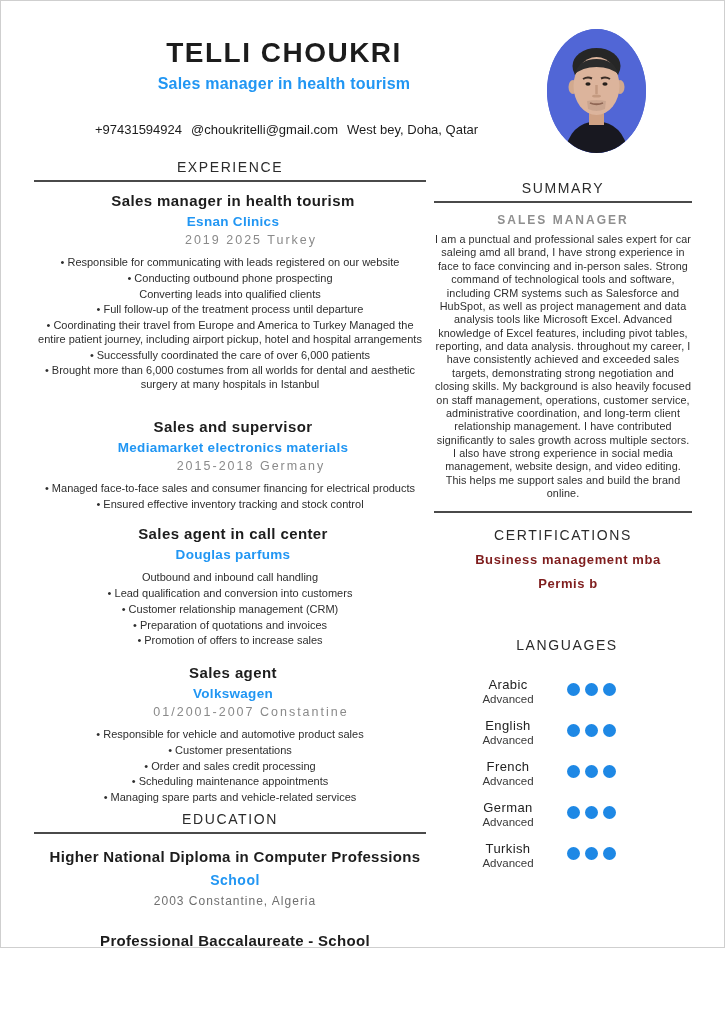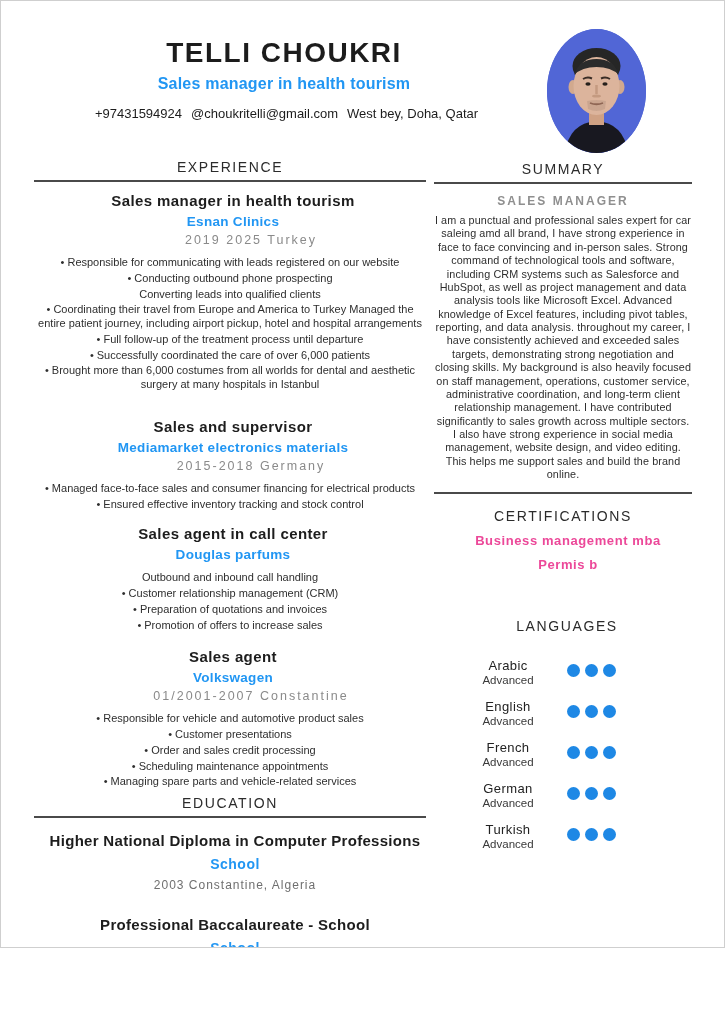--- a/index.html
+++ b/index.html
@@ -10,33 +10,33 @@
     position:relative; width:725px; height:948px;
     background:#ffffff; border:1px solid #cfcfcf; overflow:hidden;
     color:#1f1f1f;
     text-align:center;
   }
 
   
   .header { position:absolute; left:33px; top:36px; width:500px; }
   .name { font-size:28px; font-weight:bold; letter-spacing:1.5px; color:#1c1c1c; }
   .role { font-size:16px; font-weight:bold; color:#2196f3; margin-top:6px; letter-spacing:0.2px; }
-  .contact { margin-top:13px; padding-left:14px; font-size:13px; color:#1c1c1c; }
+  .contact { margin-top:29px; padding-left:14px; font-size:13px; color:#1c1c1c; }
   .contact span { margin-right:9px; }
 
   
   .photo {
     position:absolute; left:546px; top:28px; width:99px; height:124px;
     border-radius:50%; overflow:hidden; background:#5166d6;
   }
   .photo svg { display:block; width:100%; height:100%; }
 
   
   .col-left  { position:absolute; left:33px;  top:158px; width:392px; }
-  .col-right { position:absolute; left:433px; top:160px; width:258px; }
+  .col-right { position:absolute; left:433px; top:179px; width:258px; }
 
   .section-header {
     font-size:14px; font-weight:normal; letter-spacing:1.6px; color:#2b2b2b;
     border-bottom:2px solid #4a4a4a; padding-bottom:5px;
   }
   .section-header.no-line { border-bottom:none; padding-bottom:0; }
 
   
   .job { margin-top:10px; }
   .job-title   { font-size:15px; font-weight:bold; color:#1d1d1d; padding-left:6px; letter-spacing:0.4px; }
@@ -61,21 +61,21 @@
   .summary-sub {
     font-size:12px; font-weight:bold; letter-spacing:2px; color:#8f8f8f; margin-top:10px;
   }
   .summary-text {
     font-size:10.8px; line-height:1.24; color:#2e2e2e; margin-top:6px; letter-spacing:0.1px;
   }
   .summary-rule { border-top:2px solid #4a4a4a; margin-top:10px; }
 
   
   .cert-header { margin-top:14px; }
-  .cert-item { font-size:13px; font-weight:bold; color:#ec4899; padding-left:10px; margin-top:9px; letter-spacing:0.6px; }
+  .cert-item { font-size:13px; font-weight:bold; color:#7f1d1d; padding-left:10px; margin-top:9px; letter-spacing:0.6px; }
   .cert-item:nth-of-type(2) { padding-left:13px; }
 
   
   .lang-header { margin-top:46px; padding-left:8px; }
   .lang-list { margin-top:24px; padding-left:15px; }
   .lang-row { display:flex; align-items:flex-start; margin-bottom:13px; }
   .lang-info { width:118px; }
   .lang-name  { font-size:13px; color:#222222; letter-spacing:0.4px; }
   .lang-level { font-size:11.5px; color:#3a3a3a; margin-top:1px; }
   .lang-dots { display:flex; gap:5px; margin-top:6px; }
@@ -120,42 +120,43 @@
     <div class="section-header">EXPERIENCE</div>
 
     <div class="job">
       <div class="job-title">Sales manager in health tourism</div>
       <div class="job-company">Esnan Clinics</div>
       <div class="job-meta">2019 2025 Turkey</div>
       <div class="job-lines">
         <div class="job-line">• Responsible for communicating with leads registered on our website</div>
         <div class="job-line">• Conducting outbound phone prospecting</div>
         <div class="job-line">Converting leads into qualified clients</div>
+        <div class="job-line">• Full follow-up of the treatment process until departure</div>
         <div class="job-line">• Coordinating their travel from Europe and America to Turkey Managed the entire patient journey, including airport pickup, hotel and hospital arrangements</div>
-        <div class="job-line">• Full follow-up of the treatment process until departure</div>
         <div class="job-line">• Successfully coordinated the care of over 6,000 patients</div>
         <div class="job-line">• Brought more than 6,000 costumes from all worlds for dental and aesthetic surgery at many hospitals in Istanbul</div>
       </div>
     </div>
 
     <div class="job">
       <div class="job-title">Sales and supervisor</div>
       <div class="job-company">Mediamarket electronics materials</div>
       <div class="job-meta">2015-2018 Germany</div>
       <div class="job-lines">
         <div class="job-line">• Managed face-to-face sales and consumer financing for electrical products</div>
         <div class="job-line">• Ensured effective inventory tracking and stock control</div>
       </div>
     </div>
 
     <div class="job">
       <div class="job-title">Sales agent in call center</div>
       <div class="job-company">Douglas parfums</div>
       <div class="job-lines">
         <div class="job-line">Outbound and inbound call handling</div>
+        <div class="job-line">• Lead qualification and conversion into customers</div>
         <div class="job-line">• Customer relationship management (CRM)</div>
         <div class="job-line">• Preparation of quotations and invoices</div>
         <div class="job-line">• Promotion of offers to increase sales</div>
       </div>
     </div>
 
     <div class="job">
       <div class="job-title">Sales agent</div>
       <div class="job-company">Volkswagen</div>
       <div class="job-meta">01/2001-2007 Constantine</div>

